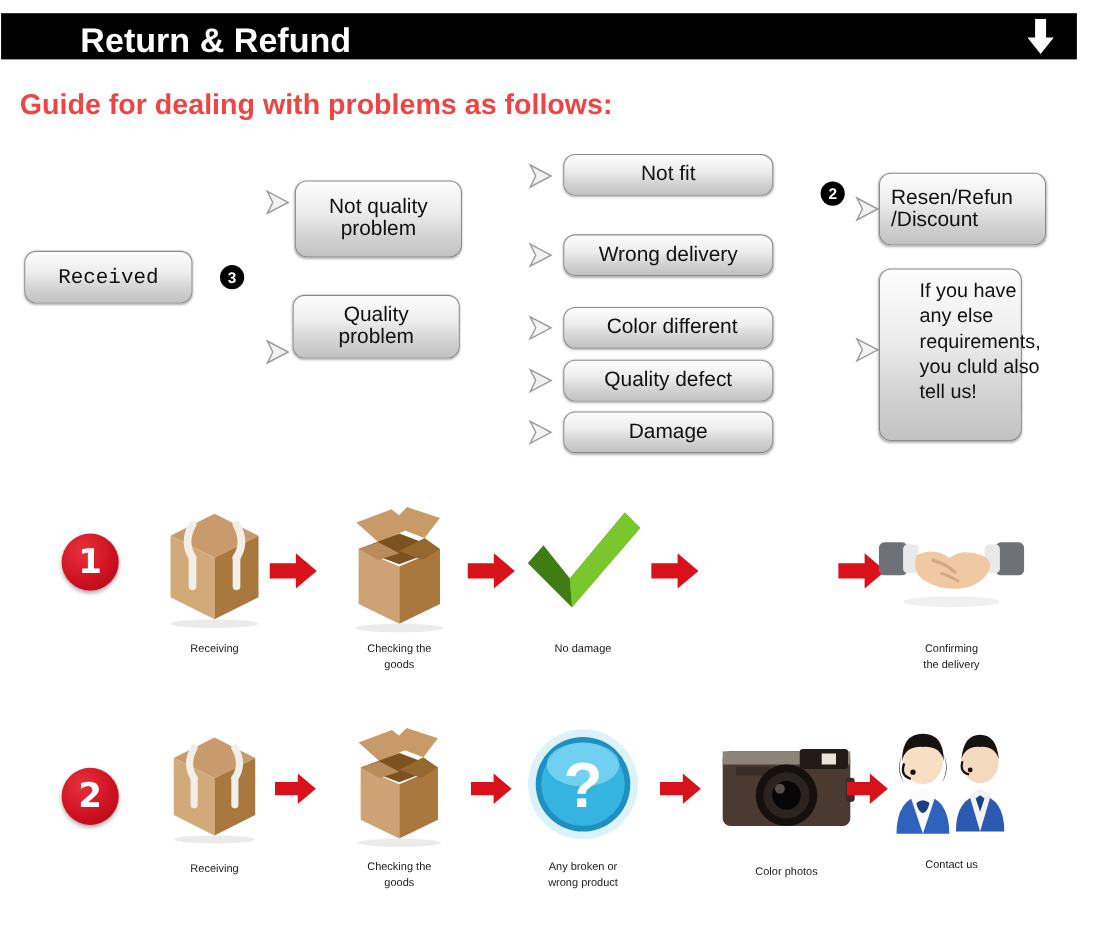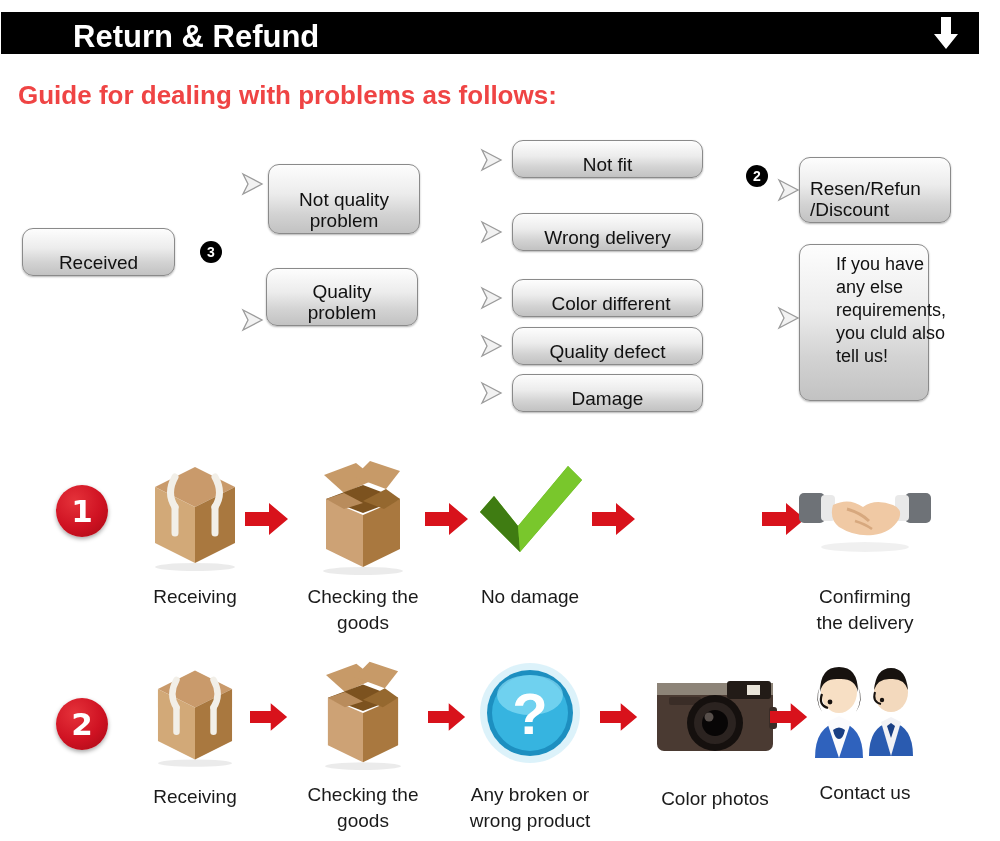--- a/index.html
+++ b/index.html
@@ -29,38 +29,38 @@
 
   
   #flow{position:absolute;left:0;top:128px;width:1000px;height:300px;}
   #flow-svg{position:absolute;left:0;top:0;width:1000px;height:300px;}
 
   .node{
     position:absolute;box-sizing:border-box;
     border:1px solid #8a8a8a;border-radius:11px;
     background:linear-gradient(to bottom,#fdfdfd 0%,#ececec 42%,#d3d3d3 72%,#c2c2c2 100%);
     box-shadow:0 1px 2px rgba(0,0,0,.30);
-    display:flex;align-items:flex-end;justify-content:center;
+    display:flex;align-items:center;justify-content:center;
     text-align:center;color:#111;font-size:19px;line-height:1.07;
     padding:2px 6px;
   }
   .node.left-align{justify-content:flex-start;text-align:left;padding-left:10px;}
   .badge{
     position:absolute;width:22px;height:22px;border-radius:50%;
     background:#000;color:#fff;font-size:14px;font-weight:bold;
     display:flex;align-items:center;justify-content:center;
     line-height:1;
   }
 
   
   .prow{position:absolute;left:0;width:1000px;height:200px;}
   .step{position:absolute;width:150px;text-align:center;}
   .step-ico{height:130px;display:flex;align-items:center;justify-content:center;}
   .step-lbl{
-    font-size:19px;color:#1a1a1a;line-height:1.35;margin-top:4px;
+    font-size:10px;color:#1a1a1a;line-height:1.35;margin-top:4px;
     white-space:pre-line;
   }
   .rarrow{position:absolute;width:44px;height:34px;}
   .bignum{
     position:absolute;width:52px;height:52px;border-radius:50%;
     background:radial-gradient(circle at 36% 30%,#e5323a 0%,#cf1222 55%,#a60a16 100%);
     color:#fff;font-size:31px;font-weight:bold;
     display:flex;align-items:center;justify-content:center;
     box-shadow:0 2px 4px rgba(0,0,0,.35);
     font-family:"DejaVu Sans",sans-serif;
@@ -122,21 +122,21 @@
     <line x1="703" y1="170" x2="749" y2="170" stroke="url(#lg)" stroke-width="5"></line>
     <line x1="703" y1="218" x2="749" y2="218" stroke="url(#lg)" stroke-width="5"></line>
     <line x1="703" y1="265" x2="749" y2="265" stroke="url(#lg)" stroke-width="5"></line>
     <line x1="749" y1="32" x2="749" y2="265" stroke="url(#lg)" stroke-width="5"></line>
     <line x1="749" y1="62" x2="779" y2="62" stroke="url(#lg)" stroke-width="5"></line>
     <line x1="749" y1="190" x2="779" y2="190" stroke="url(#lg)" stroke-width="5"></line>
     <use href="#ah" x="779" y="62"></use>
     <use href="#ah" x="779" y="190"></use>
   </svg>
 
-  <div class="node" style="left:22px;top:100px;width:153px;height:48px;">
+  <div class="node" style="left:22px;top:100px;width:153px;height:48px;font-family:Liberation Mono, monospace;">
     <span>Received</span>
   </div>
 
   <div class="badge" style="left:200px;top:113px;">
     <span>3</span>
   </div>
 
   <div class="node" style="left:268px;top:36px;width:152px;height:70px;white-space:pre-line;">
     <span>Not quality
 problem</span>

